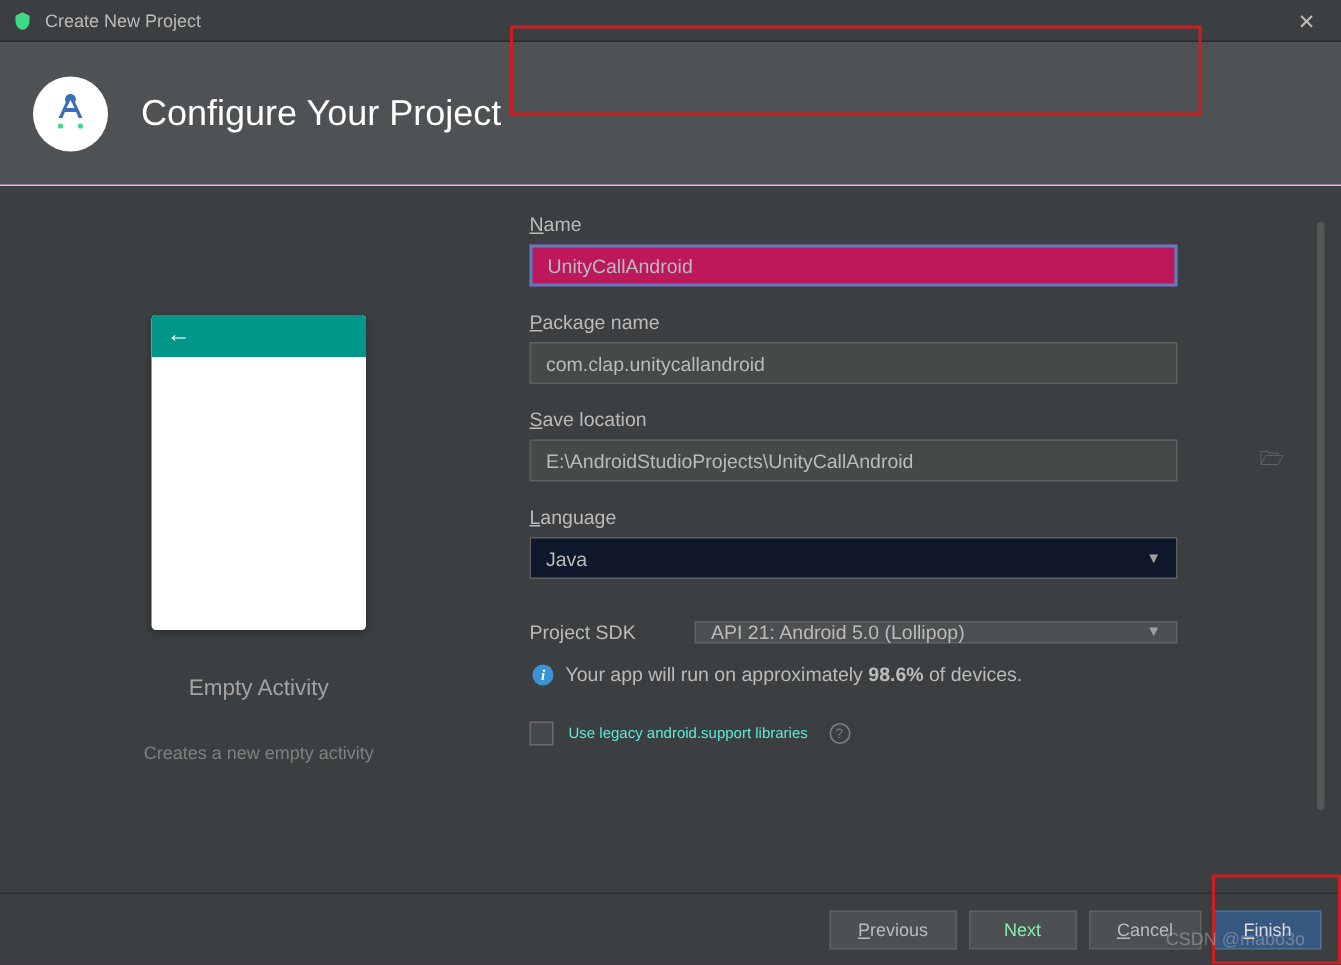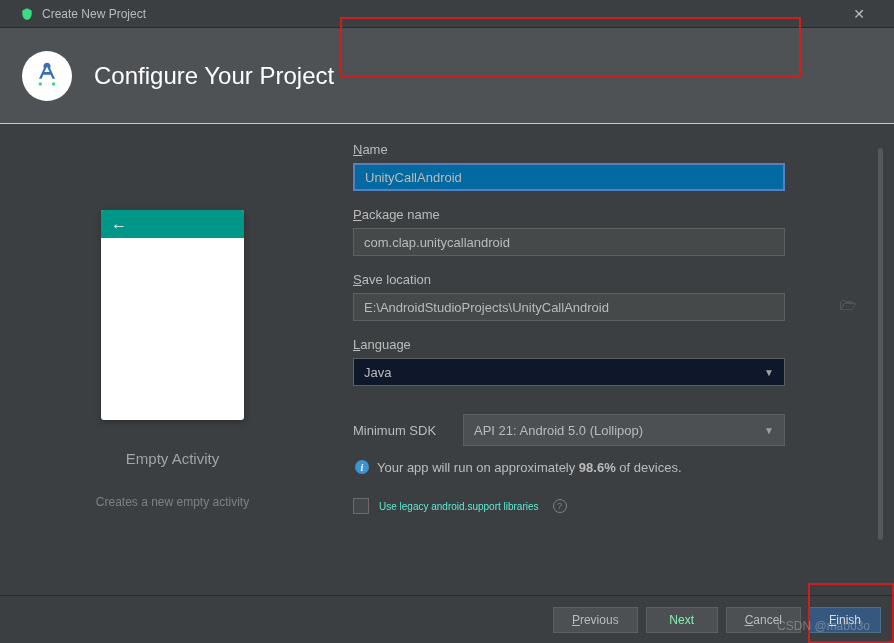--- a/index.html
+++ b/index.html
@@ -10,21 +10,21 @@
       font-family: "Segoe UI", Arial, sans-serif;
       color: #bbbbbb;
       overflow: hidden;
       position: relative;
     }
     .titlebar {
       height: 28px;
       background: #3c3f41;
       display: flex;
       align-items: center;
-      padding: 0 20px;
+      padding: 0 8px;
       border-bottom: 1px solid #2b2b2b;
     }
     .titlebar-icon {
       width: 14px;
       height: 14px;
       margin-right: 8px;
       display: flex;
       align-items: center;
     }
     .titlebar-title {
@@ -125,21 +125,21 @@
       height: 28px;
       background: #45494a;
       border: 1px solid #5e6060;
       color: #bbbbbb;
       padding: 0 10px;
       font-size: 13px;
       outline: none;
     }
     .form-input.focused {
       border: 2px solid #5680bf;
-      background: #0369a1;
+      background: #be185d;
     }
     .form-input-wrap {
       position: relative;
       display: flex;
       align-items: center;
     }
     .folder-icon {
       position: absolute;
       right: 10px;
       color: #808080;
@@ -167,21 +167,21 @@
       align-items: center;
       gap: 10px;
     }
     .sdk-label {
       font-size: 13px;
       color: #bbbbbb;
       width: 100px;
     }
     .sdk-select {
       width: 322px;
-      height: 32px;
+      height: 15px;
       background: #4c5052;
       border: 1px solid #5e6060;
       color: #bbbbbb;
       padding: 0 10px;
       font-size: 13px;
       display: flex;
       align-items: center;
       justify-content: space-between;
       cursor: pointer;
     }
@@ -383,21 +383,21 @@
     <div class="form-group">
       <label class="form-label"><span class="mnemonic">L</span><span>anguage</span></label>
       <div class="form-select">
         <span>Java</span>
         <span class="dropdown-arrow">▼</span>
       </div>
     </div>
 
     <div class="form-group" style="margin-top:28px;">
       <div class="sdk-row">
-        <div class="sdk-label">Minimum SDK</div>
+        <div class="sdk-label">Project SDK</div>
         <div class="sdk-select">
           <span>API 21: Android 5.0 (Lollipop)</span>
           <span class="dropdown-arrow">▼</span>
         </div>
       </div>
       <div class="info-row">
         <div class="info-icon">i</div>
         <div>
           <span class="info-text"><span>Your app will run on approximately </span><b>98.6%</b><span> of devices.</span></span>
         </div>

